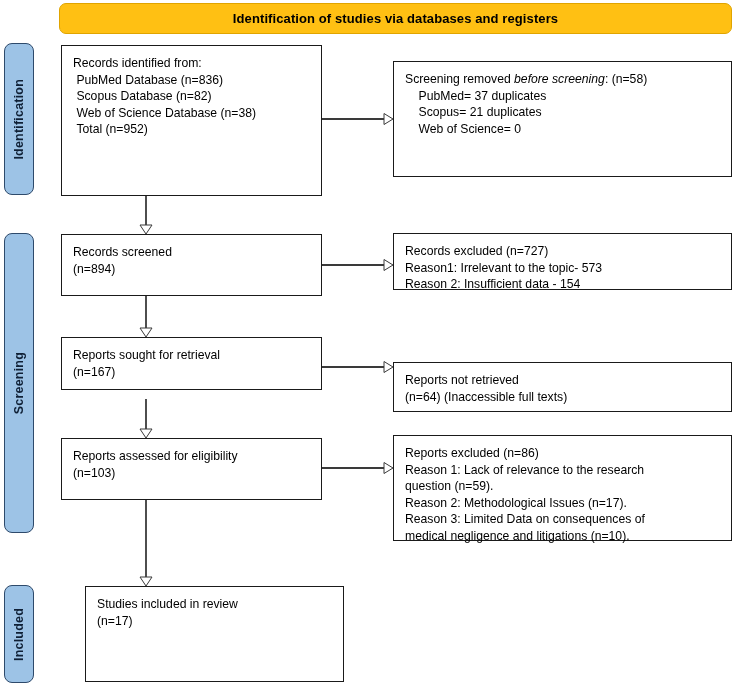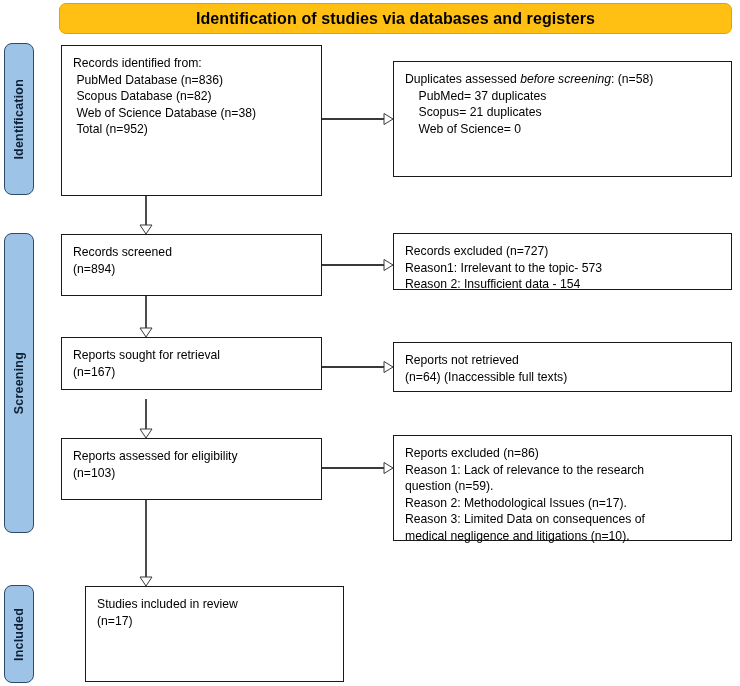--- a/index.html
+++ b/index.html
@@ -32,21 +32,21 @@
     height: 31px;
     background: #FFC013;
     border: 1px solid #E0A400;
     border-radius: 7px;
     display: flex;
     align-items: center;
     justify-content: center;
     box-sizing: border-box;
   }
   .banner-text {
-    font-size: 16px;
+    font-size: 13px;
     font-weight: bold;
     color: #000000;
     letter-spacing: 0.1px;
     white-space: nowrap;
   }
 
   
   .stage-bar {
     position: absolute;
     left: 4px;
@@ -91,21 +91,21 @@
   
   #box-identified      { left: 61px; top: 45px;  width: 261px; height: 151px; }
   #box-screened        { left: 61px; top: 234px; width: 261px; height: 62px;  }
   #box-sought          { left: 61px; top: 337px; width: 261px; height: 53px;  }
   #box-assessed        { left: 61px; top: 438px; width: 261px; height: 62px;  }
   #box-included        { left: 61px; top: 586px; width: 259px; height: 96px; margin-left: 24px;  }
 
   
   #box-duplicates      { left: 393px; top: 61px;  width: 339px; height: 116px; }
   #box-excluded-screen { left: 393px; top: 233px; width: 339px; height: 57px;  }
-  #box-not-retrieved   { left: 393px; top: 342px; width: 339px; height: 50px;  }
+  #box-not-retrieved   { left: 393px; top: 362px; width: 339px; height: 50px;  }
   #box-excluded-elig   { left: 393px; top: 435px; width: 339px; height: 106px; }
 
   
   .conn { position: absolute; }
   .conn line, .conn polygon, .conn path {
     stroke: #3a3a3a;
     fill: none;
   }
   .arrowhead { fill: #2a2a2a; stroke: none; }
 </style>
@@ -132,21 +132,21 @@
 
   <div class="box" id="box-identified">
     <div class="box-text">Records identified from:
  PubMed Database (n=836)
  Scopus Database (n=82)
  Web of Science Database (n=38)
  Total (n=952)</div>
   </div>
 
   <div class="box" id="box-duplicates">
-    <div class="box-text"><span>Duplicates assessed </span><span class="ital">before screening</span><span>: (n=58)</span><span>
+    <div class="box-text"><span>Screening removed </span><span class="ital">before screening</span><span>: (n=58)</span><span>
     PubMed= 37 duplicates
     Scopus= 21 duplicates
     Web of Science= 0</span></div>
   </div>
 
   <div class="box" id="box-screened">
     <div class="box-text">Records screened
 (n=894)</div>
   </div>
 

